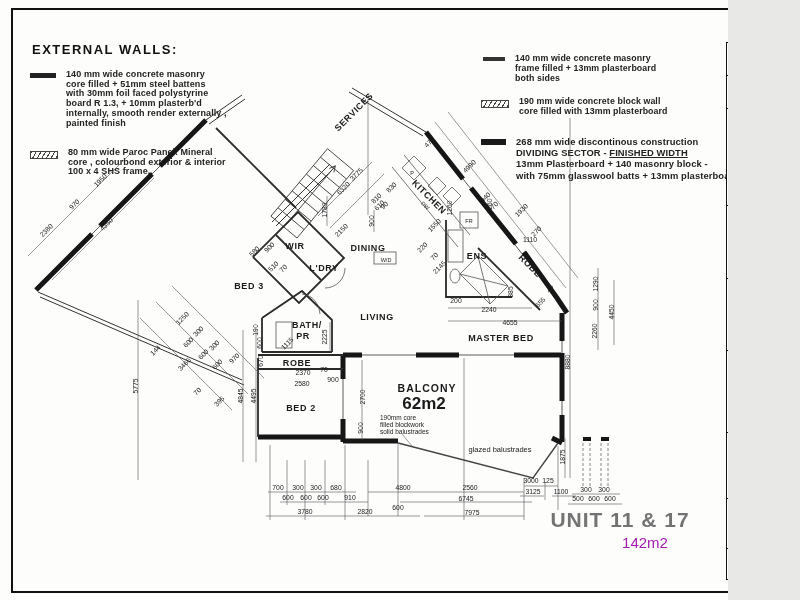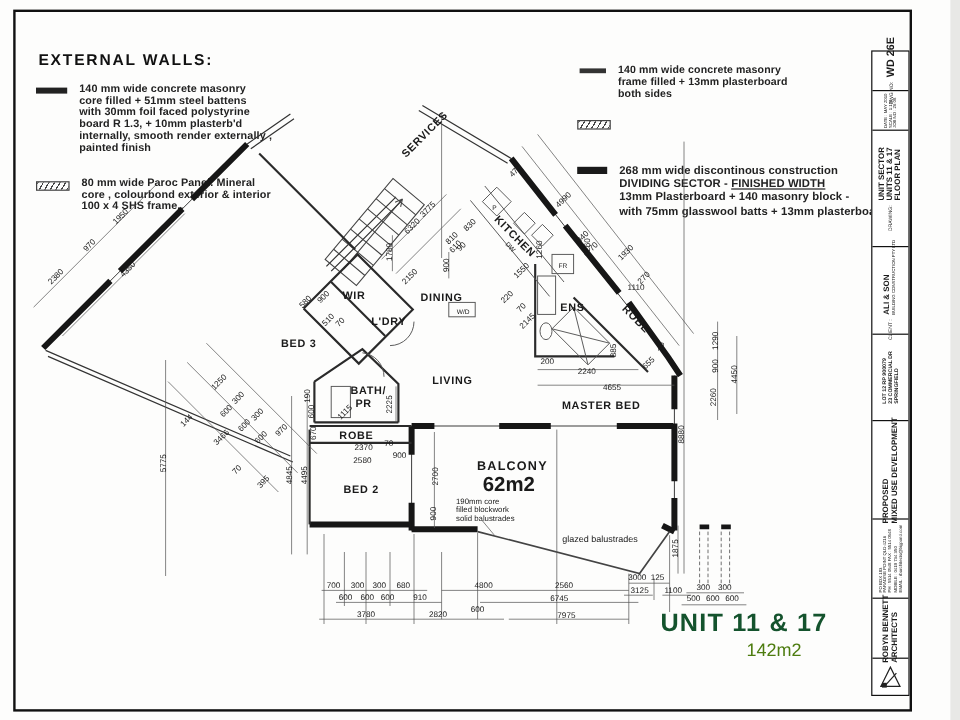--- a/index.html
+++ b/index.html
@@ -1,16 +1,16 @@
 <!DOCTYPE html>
 <html><head>
 <meta charset="utf-8">
 <style>
   html,body{margin:0;padding:0;background:#e8e8e6;}
-  #sheet{position:relative;width:792px;height:600px;background:#fdfdfc;overflow:hidden;
+  #sheet{position:relative;width:728px;height:600px;background:#fdfdfc;overflow:hidden;
          font-family:"Liberation Sans",sans-serif;color:#1a1a1a;}
   #border{position:absolute;left:11px;top:8px;width:745px;height:581px;border:2px solid #111;}
   
   .lg-title{font-size:13px;font-weight:700;letter-spacing:1.5px;color:#111;}
   .lg-item{position:absolute;display:flex;align-items:flex-start;}
   .sw{display:inline-block;margin-top:3px;margin-right:10px;flex:0 0 auto;}
   .sw.solid{width:26px;height:5px;background:#222;}
   .sw.solid-thin{width:22px;height:4px;background:#333;}
   .sw.solid-thick{width:25px;height:6px;background:#1a1a1a;}
   .sw.hatch{width:26px;height:6px;border:1px solid #444;
@@ -73,20 +73,24 @@
     <span class="sw solid-thin"></span>
     <div class="lg-lines rt">
       <div>140 mm wide  concrete masonry</div>
       <div>frame filled + 13mm plasterboard</div>
       <div>both sides</div>
     </div>
   </div>
 
   <div class="lg-item" style="left:481px;top:97px;width:230px;">
     <span class="sw hatch"></span>
+    <div class="lg-lines rt">
+      <div>190 mm wide concrete block wall</div>
+      <div>core filled with 13mm plasterboard</div>
+    </div>
   </div>
 
   <div class="lg-item" style="left:481px;top:136px;width:262px;">
     <span class="sw solid-thick"></span>
     <div class="lg-lines rt3">
       <div>268 mm wide  discontinous construction</div>
       <div><span>DIVIDING SECTOR - </span><span class="und">FINISHED WIDTH</span></div>
       <div>13mm Plasterboard + 140 masonry block -</div>
       <div>with 75mm glasswool batts + 13mm plasterboard</div>
     </div>
@@ -286,23 +290,23 @@
       <text transform="translate(469 223) rotate(0)" class="tiny">FR</text>
       <text transform="translate(386 262) rotate(0)" class="tiny">W/D</text>
       <text transform="translate(424 207) rotate(45)" class="tiny">DW</text>
       <text transform="translate(380 420) rotate(0)" class="note">190mm core</text>
       <text transform="translate(380 427) rotate(0)" class="note">filled  blockwork</text>
       <text transform="translate(380 434) rotate(0)" class="note">solid balustrades</text>
       <text transform="translate(500 452) rotate(0)" class="note8">glazed  balustrades</text>
     </svg>
 
   <div style="position:absolute;left:540px;top:508px;width:160px;text-align:center;
-              font-size:21px;font-weight:600;letter-spacing:1px;color:#14532d;">UNIT 11 &amp; 17</div>
+              font-size:21px;font-weight:600;letter-spacing:1px;color:#737373;">UNIT 11 &amp; 17</div>
   <div style="position:absolute;left:590px;top:534px;width:110px;text-align:center;
-              font-size:15px;color:#4d7c0f;">142m2</div>
+              font-size:15px;color:#a21caf;">142m2</div>
 
   <div id="tblock">
 
     <div class="tb-sec" style="top:0;height:33px;">
       <div class="tb-rot">
         <span class="tb-l">DWG NO:</span>
         <span class="tb-big">WD 26E</span>
       </div>
     </div>
 

